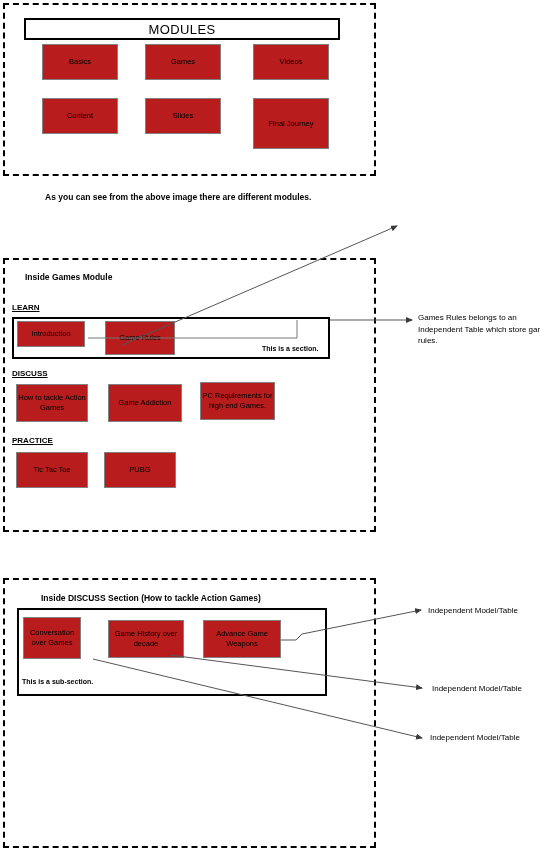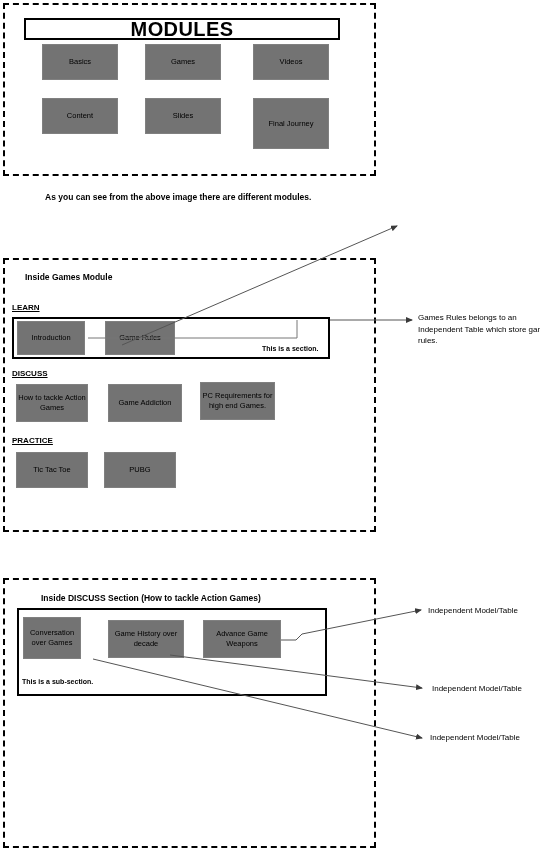--- a/index.html
+++ b/index.html
@@ -24,40 +24,40 @@
   .dashed-region {
     position: absolute;
     border: 2px dashed #000000;
     box-sizing: border-box;
     background: transparent;
   }
   .box {
     position: absolute;
     box-sizing: border-box;
     border: 1px solid #808080;
-    background: #737373;
+    background: #b91c1c;
     display: flex;
     align-items: center;
     justify-content: center;
     text-align: center;
     font-size: 7.5px;
     line-height: 10px;
     color: #000000;
     padding: 1px;
   }
   .title-bar {
     position: absolute;
     box-sizing: border-box;
     border: 2.5px solid #000000;
     background: #ffffff;
     display: flex;
     align-items: center;
     justify-content: center;
-    font-size: 20px;
-    font-weight: bold;
+    font-size: 13px;
+    font-weight: normal;
     letter-spacing: 0.4px;
   }
   .thick-box {
     position: absolute;
     box-sizing: border-box;
     border: 2.5px solid #000000;
     background: #ffffff;
   }
   .caption-bold {
     position: absolute;
@@ -137,21 +137,21 @@
   <div class="caption-bold" style="left:45px; top:192px;">As you can see from the above image there are different modules.</div>
 
   <div class="dashed-region" style="left:3px; top:258px; width:373px; height:274px;"></div>
 
   <div class="region-title" style="left:25px; top:272px;">Inside Games Module</div>
 
   <div class="section-head" style="left:12px; top:303px;">LEARN</div>
 
   <div class="thick-box" style="left:12px; top:317px; width:318px; height:42px;"></div>
 
-  <div class="box" style="left:17px; top:321px; width:68px; height:34px;">
+  <div class="box" style="left:17px; top:321px; width:68px; height:26px;">
     <span>Introduction</span>
   </div>
   <div class="box" style="left:105px; top:321px; width:70px; height:34px;">
     <span>Game Rules</span>
   </div>
 
   <div class="note-small" style="left:262px; top:345px;">This is a section.</div>
 
   <div class="section-head" style="left:12px; top:369px;">DISCUSS</div>
 

